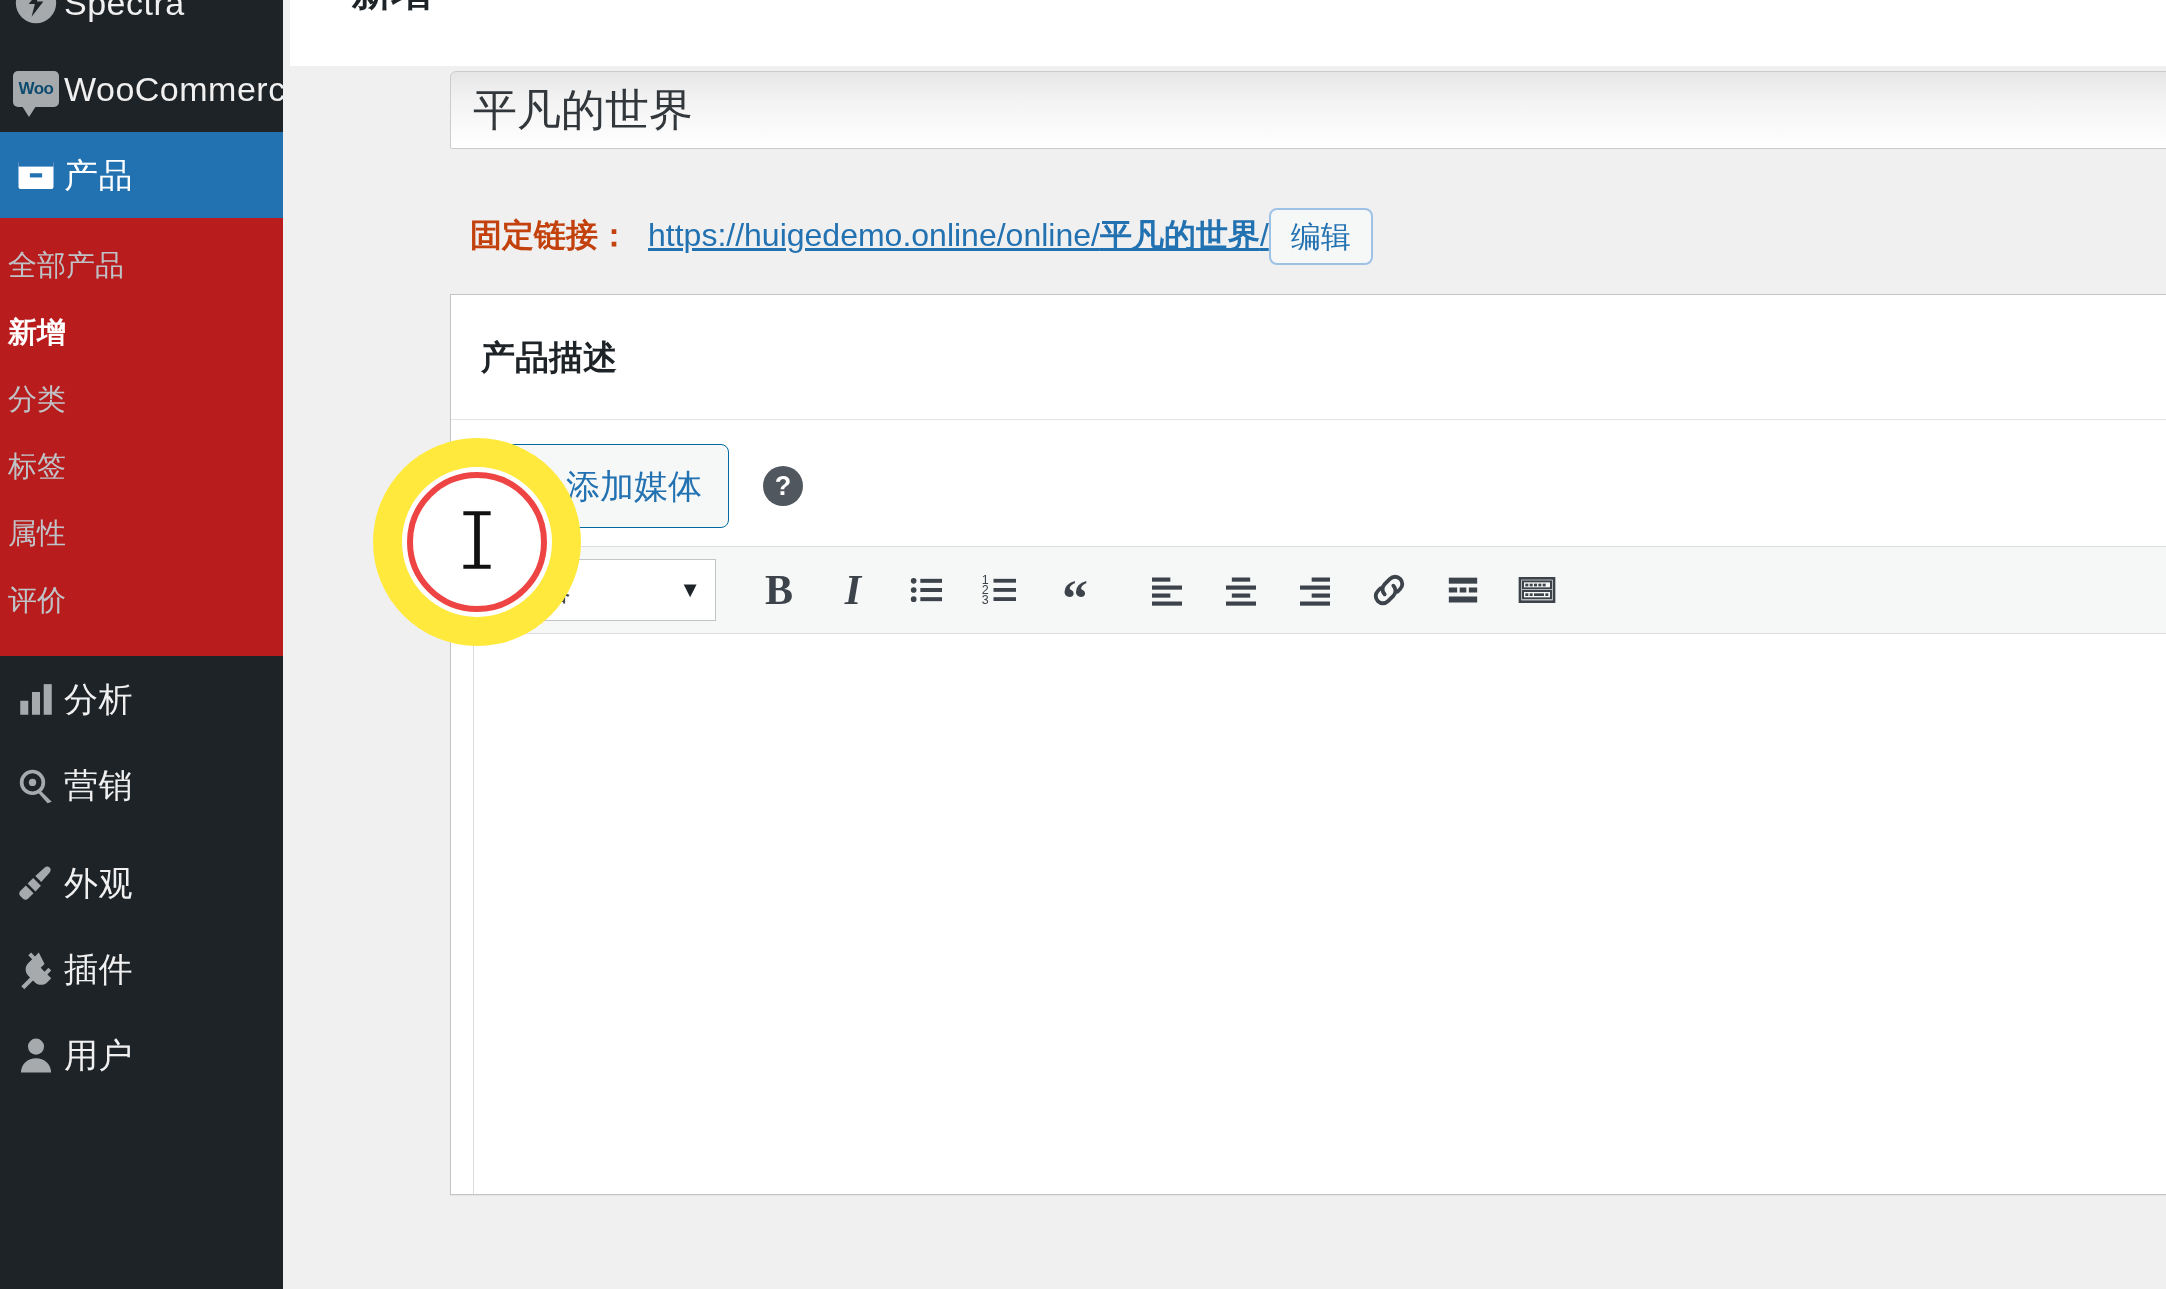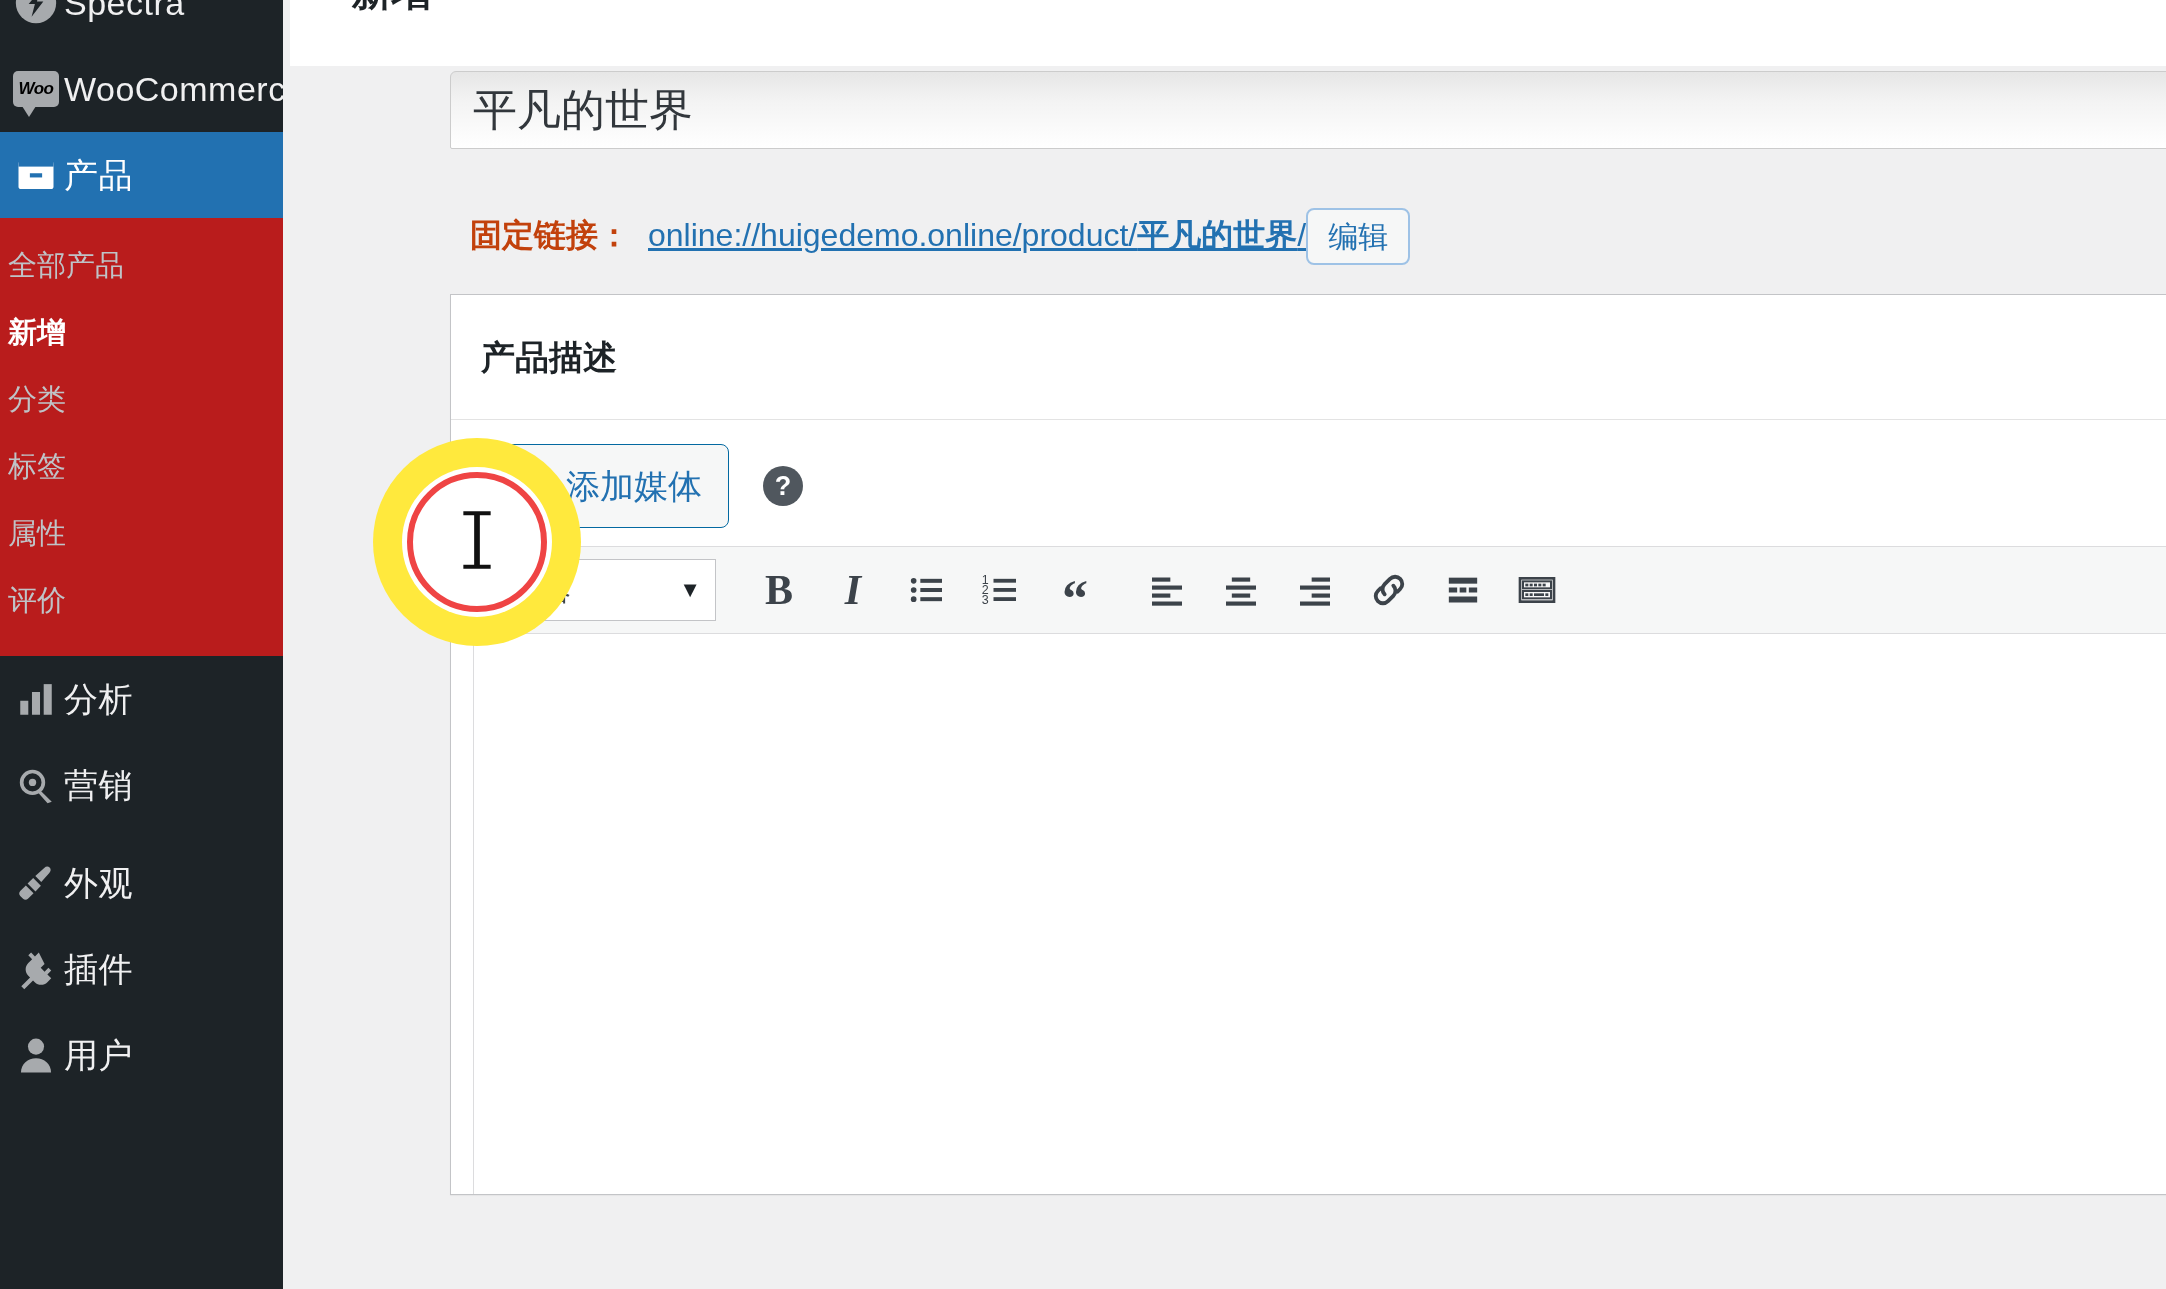--- a/index.html
+++ b/index.html
@@ -61,21 +61,21 @@
   .submenu-item.active { color: #fff; font-weight: bold; }
 
   .sidebar-sep { height: 12px; }
 
   
   .woo-badge {
     width: 46px; height: 36px;
     background: #a7aaad; border-radius: 5px;
     position: relative;
     display: flex; align-items: center; justify-content: center;
-    color: #000000; font-size: 17px; font-weight: bold; font-style: italic;
+    color: #0c4a6e; font-size: 17px; font-weight: bold; 
     letter-spacing: -.5px;
   }
   .woo-badge::after {
     content: ""; position: absolute; left: 9px; bottom: -10px;
     width: 0; height: 0;
     border-left: 7px solid transparent;
     border-right: 7px solid transparent;
     border-top: 11px solid #a7aaad;
   }
 
@@ -357,21 +357,21 @@
 
     <div class="head-white"></div>
     <div class="page-head-title">新增</div>
 
     <div class="title-wrap">
       <input class="title-input" type="text" value="平凡的世界" style="">
     </div>
 
     <div class="permalink-row">
       <span class="pl-label">固定链接：</span>
-      <a class="pl-link" href="#"><span>online://huigedemo.online/product/</span><span class="pl-slug">平凡的世界</span><span>/</span></a>
+      <a class="pl-link" href="#"><span>https://huigedemo.online/online/</span><span class="pl-slug">平凡的世界</span><span>/</span></a>
       <button class="pl-edit-btn">编辑</button>
     </div>
 
     <div class="panel">
       <div class="panel-title">产品描述</div>
       <div class="panel-body">
 
         <div class="media-row">
           <button class="add-media-btn">
             <span>

